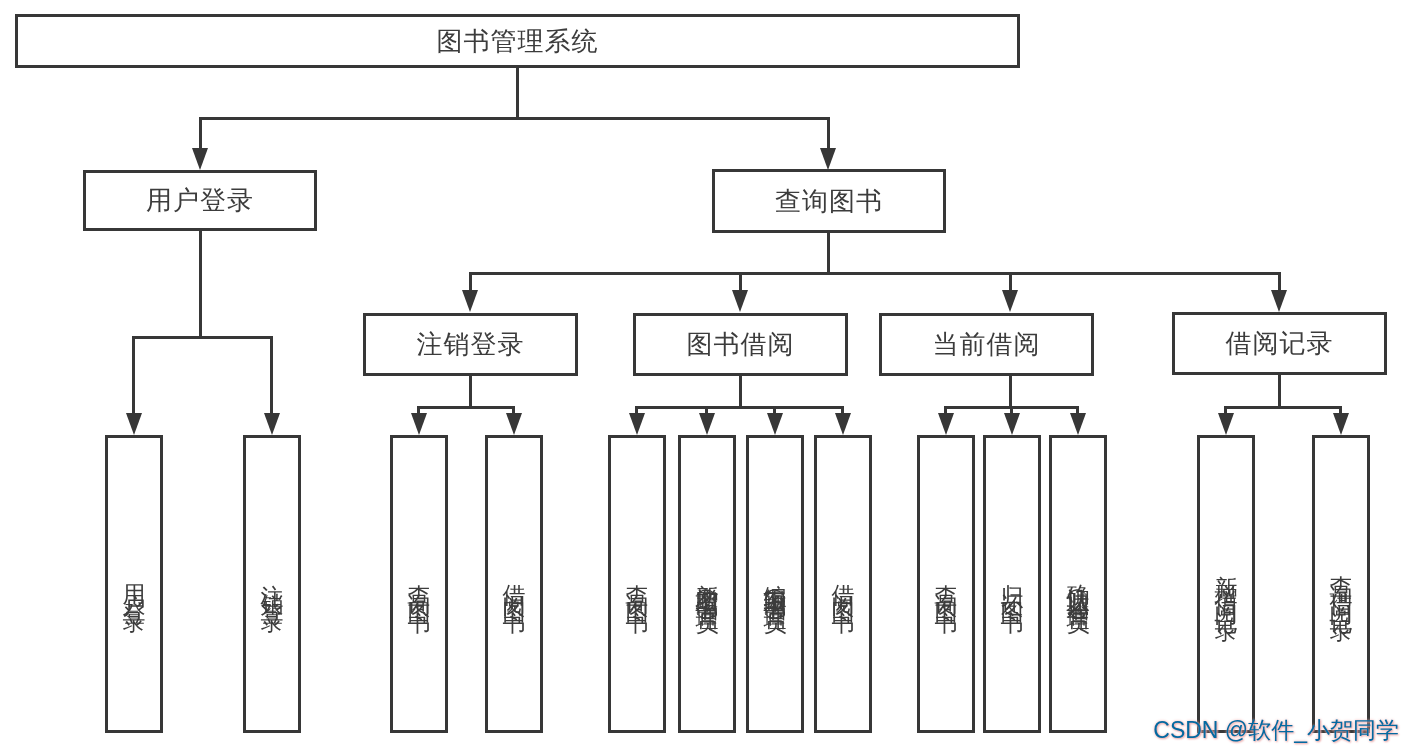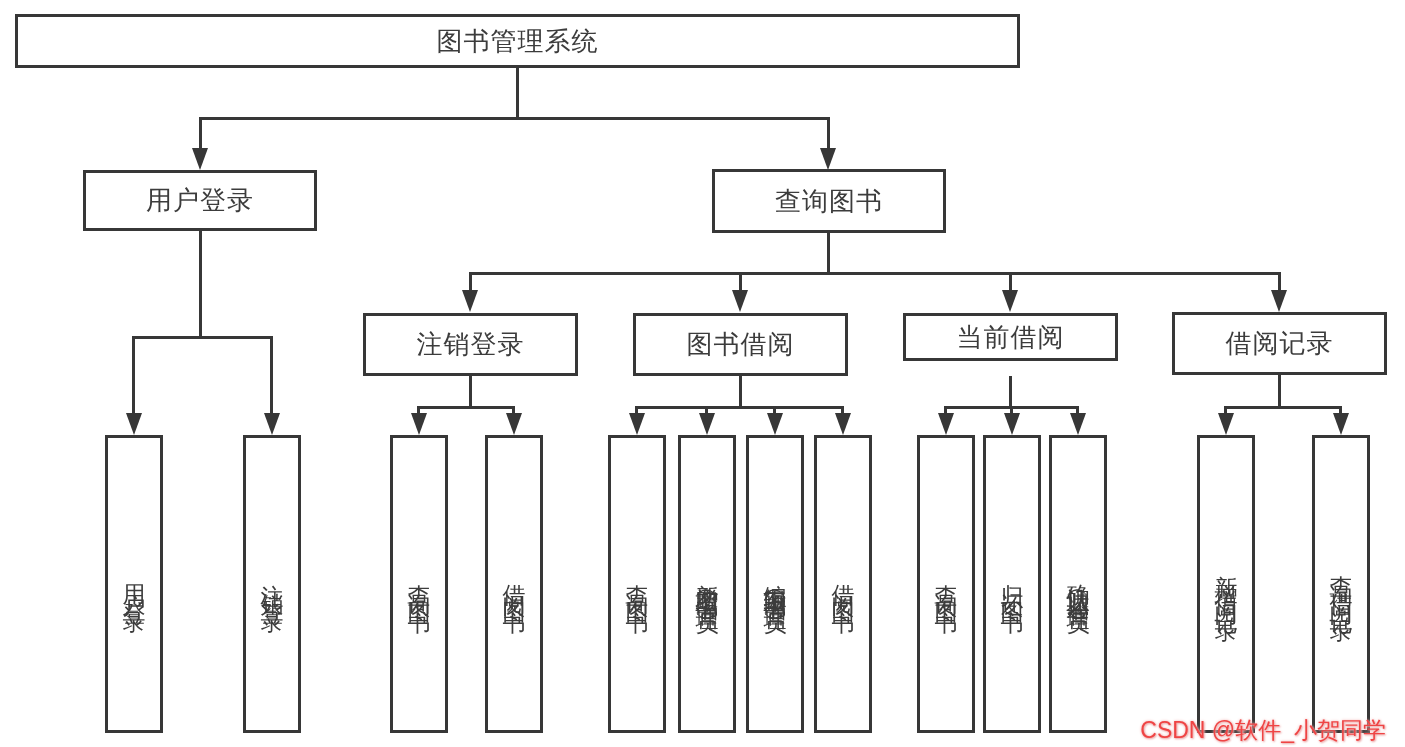--- a/index.html
+++ b/index.html
@@ -30,23 +30,23 @@
   .vline{position:absolute;width:3px;background:#373737;}
   .hline{position:absolute;height:3px;background:#373737;}
   .arrow{
     position:absolute;width:0;height:0;
     border-left:8px solid transparent;
     border-right:8px solid transparent;
     border-top:22px solid #373737;
   }
   .watermark{
     position:absolute;
-    top:715px;right:19px;
+    top:715px;right:6px;
     font-size:23px;
-    color:#ef4444;
+    color:#0369a1;
     text-shadow:0 0 3px #f0b0b0, 1px 1px 2px #e9a7a7;
     white-space:nowrap;
     text-align:center;
   }
 </style>
 </head>
 <body>
 
 <div class="canvas">
 
@@ -85,21 +85,21 @@
   <div class="arrow" style="left:1002px;top:290px"></div>
   <div class="vline" style="left:1278px;top:272px;height:21px"></div>
   <div class="arrow" style="left:1271px;top:290px"></div>
 
   <div class="box hbox" style="left:363px;top:313px;width:215px;height:63px">
     <span>注销登录</span>
   </div>
   <div class="box hbox" style="left:633px;top:313px;width:215px;height:63px">
     <span>图书借阅</span>
   </div>
-  <div class="box hbox" style="left:903px;top:313px;width:215px;height:48px">
+  <div class="box hbox" style="left:879px;top:313px;width:215px;height:63px">
     <span>当前借阅</span>
   </div>
   <div class="box hbox" style="left:1172px;top:312px;width:215px;height:63px">
     <span>借阅记录</span>
   </div>
 
   <div class="vline" style="left:469px;top:376px;height:31px"></div>
   <div class="hline" style="left:417px;top:406px;width:98px"></div>
   <div class="vline" style="left:417px;top:406px;height:8px"></div>
   <div class="arrow" style="left:411px;top:413px"></div>

